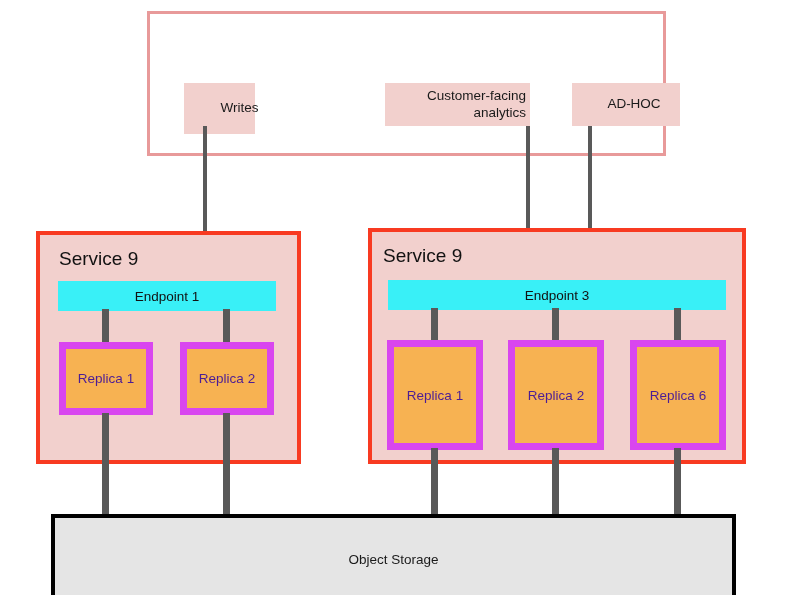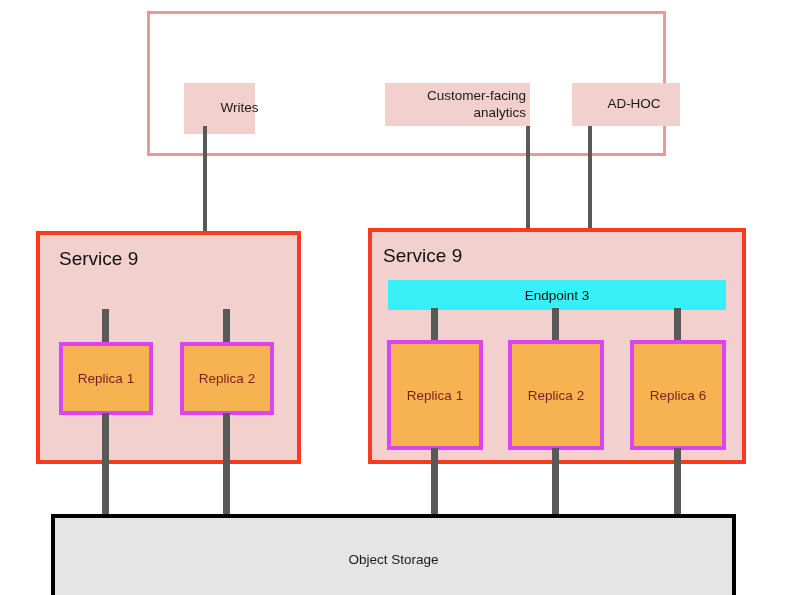--- a/index.html
+++ b/index.html
@@ -71,22 +71,22 @@
     display: flex;
     align-items: center;
     justify-content: center;
   }
   .ep1 { left: 58px;  top: 281px; width: 218px; height: 30px; }
   .ep2 { left: 388px; top: 280px; width: 338px; height: 30px; }
 
   
   .replica {
     background: #f7b252;
-    border: 4px solid #d946ef;
-    color: #7f1d1d;
+    border: 7px solid #d946ef;
+    color: #4c1d95;
     font-size: 13.5px;
     display: flex;
     align-items: center;
     justify-content: center;
   }
   .s1r1 { left: 59px;  top: 342px; width: 94px; height: 73px; }
   .s1r2 { left: 180px; top: 342px; width: 94px; height: 73px; }
   .s2r1 { left: 387px; top: 340px; width: 96px; height: 110px; }
   .s2r2 { left: 508px; top: 340px; width: 96px; height: 110px; }
   .s2r3 { left: 630px; top: 340px; width: 96px; height: 110px; }
@@ -154,20 +154,21 @@
   <div class="abs arrow-head ar-writes-head"></div>
 
   <div class="abs arrow-shaft ar-cfa-shaft"></div>
   <div class="abs arrow-head ar-cfa-head"></div>
 
   <div class="abs arrow-shaft ar-adhoc-shaft"></div>
   <div class="abs arrow-head ar-adhoc-head"></div>
 
   <div class="abs service-box svc1"></div>
   <div class="abs service-title svc1-title">Service 9</div>
+  <div class="abs endpoint ep1">Endpoint 1</div>
 
   <div class="abs vbar lnk-s1r1"></div>
   <div class="abs vbar lnk-s1r2"></div>
 
   <div class="abs replica s1r1">Replica 1</div>
   <div class="abs replica s1r2">Replica 2</div>
 
   <div class="abs vbar drop-s1r1"></div>
   <div class="abs vbar drop-s1r2"></div>
 

